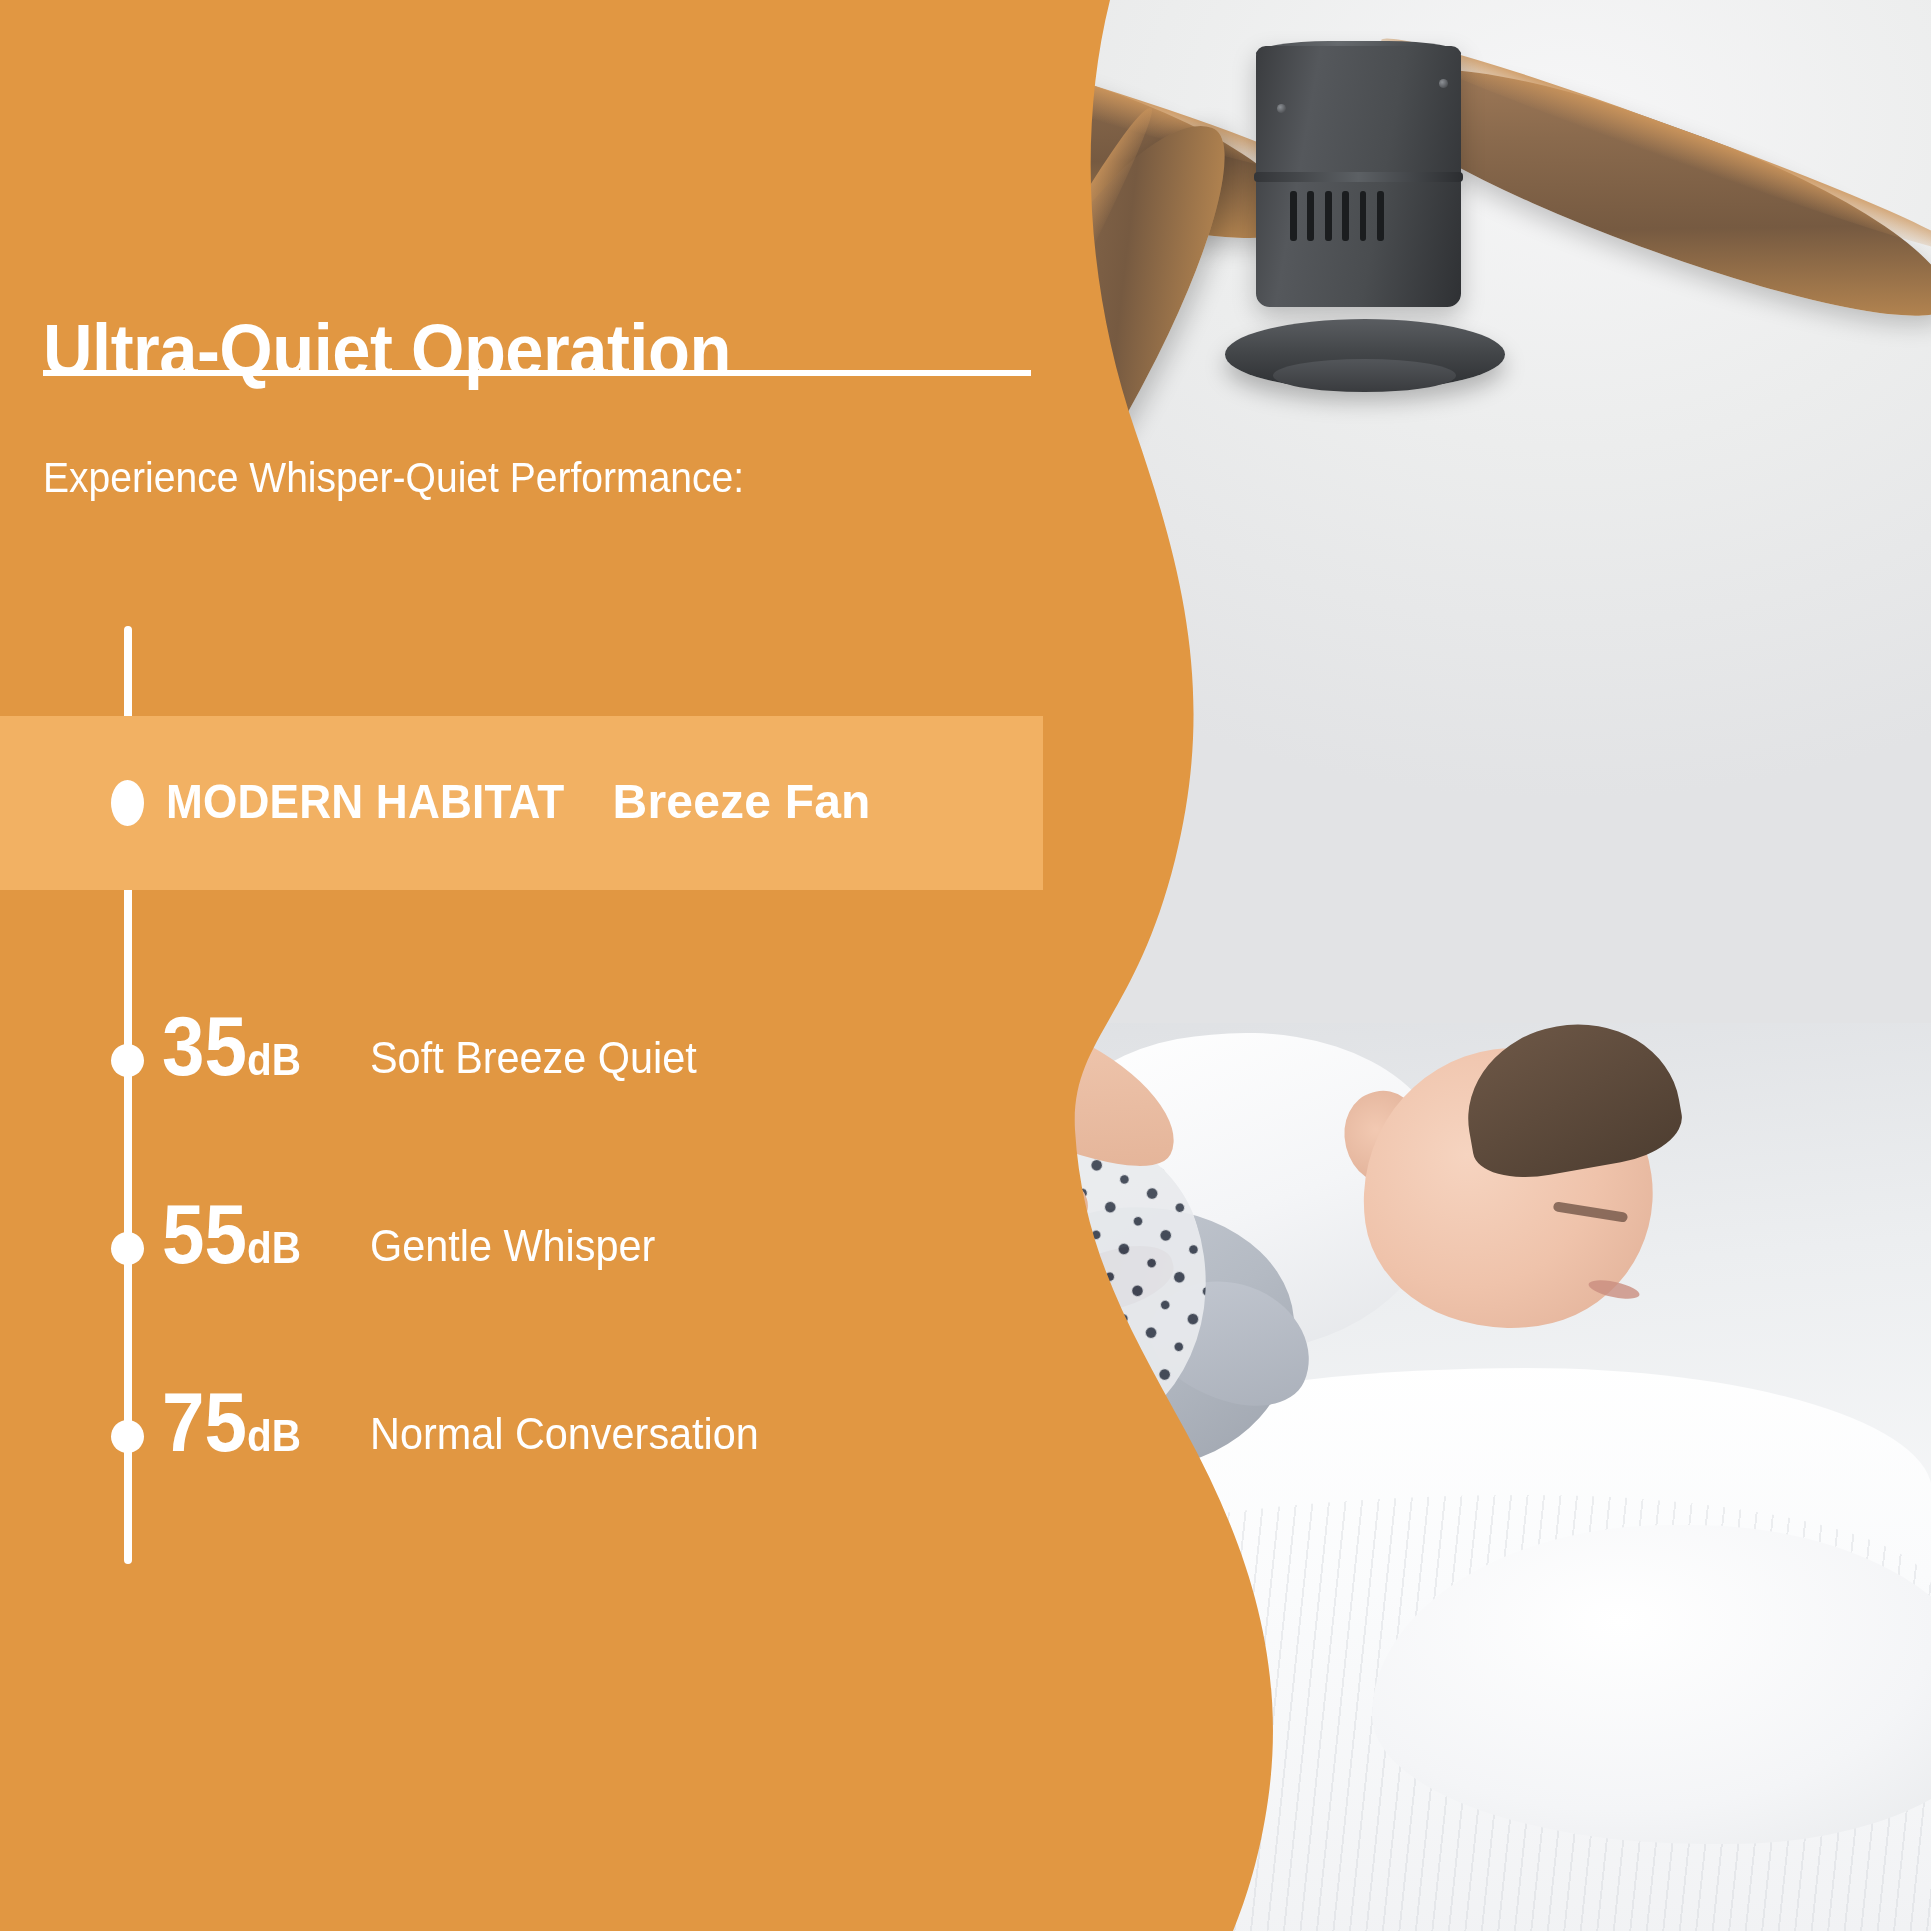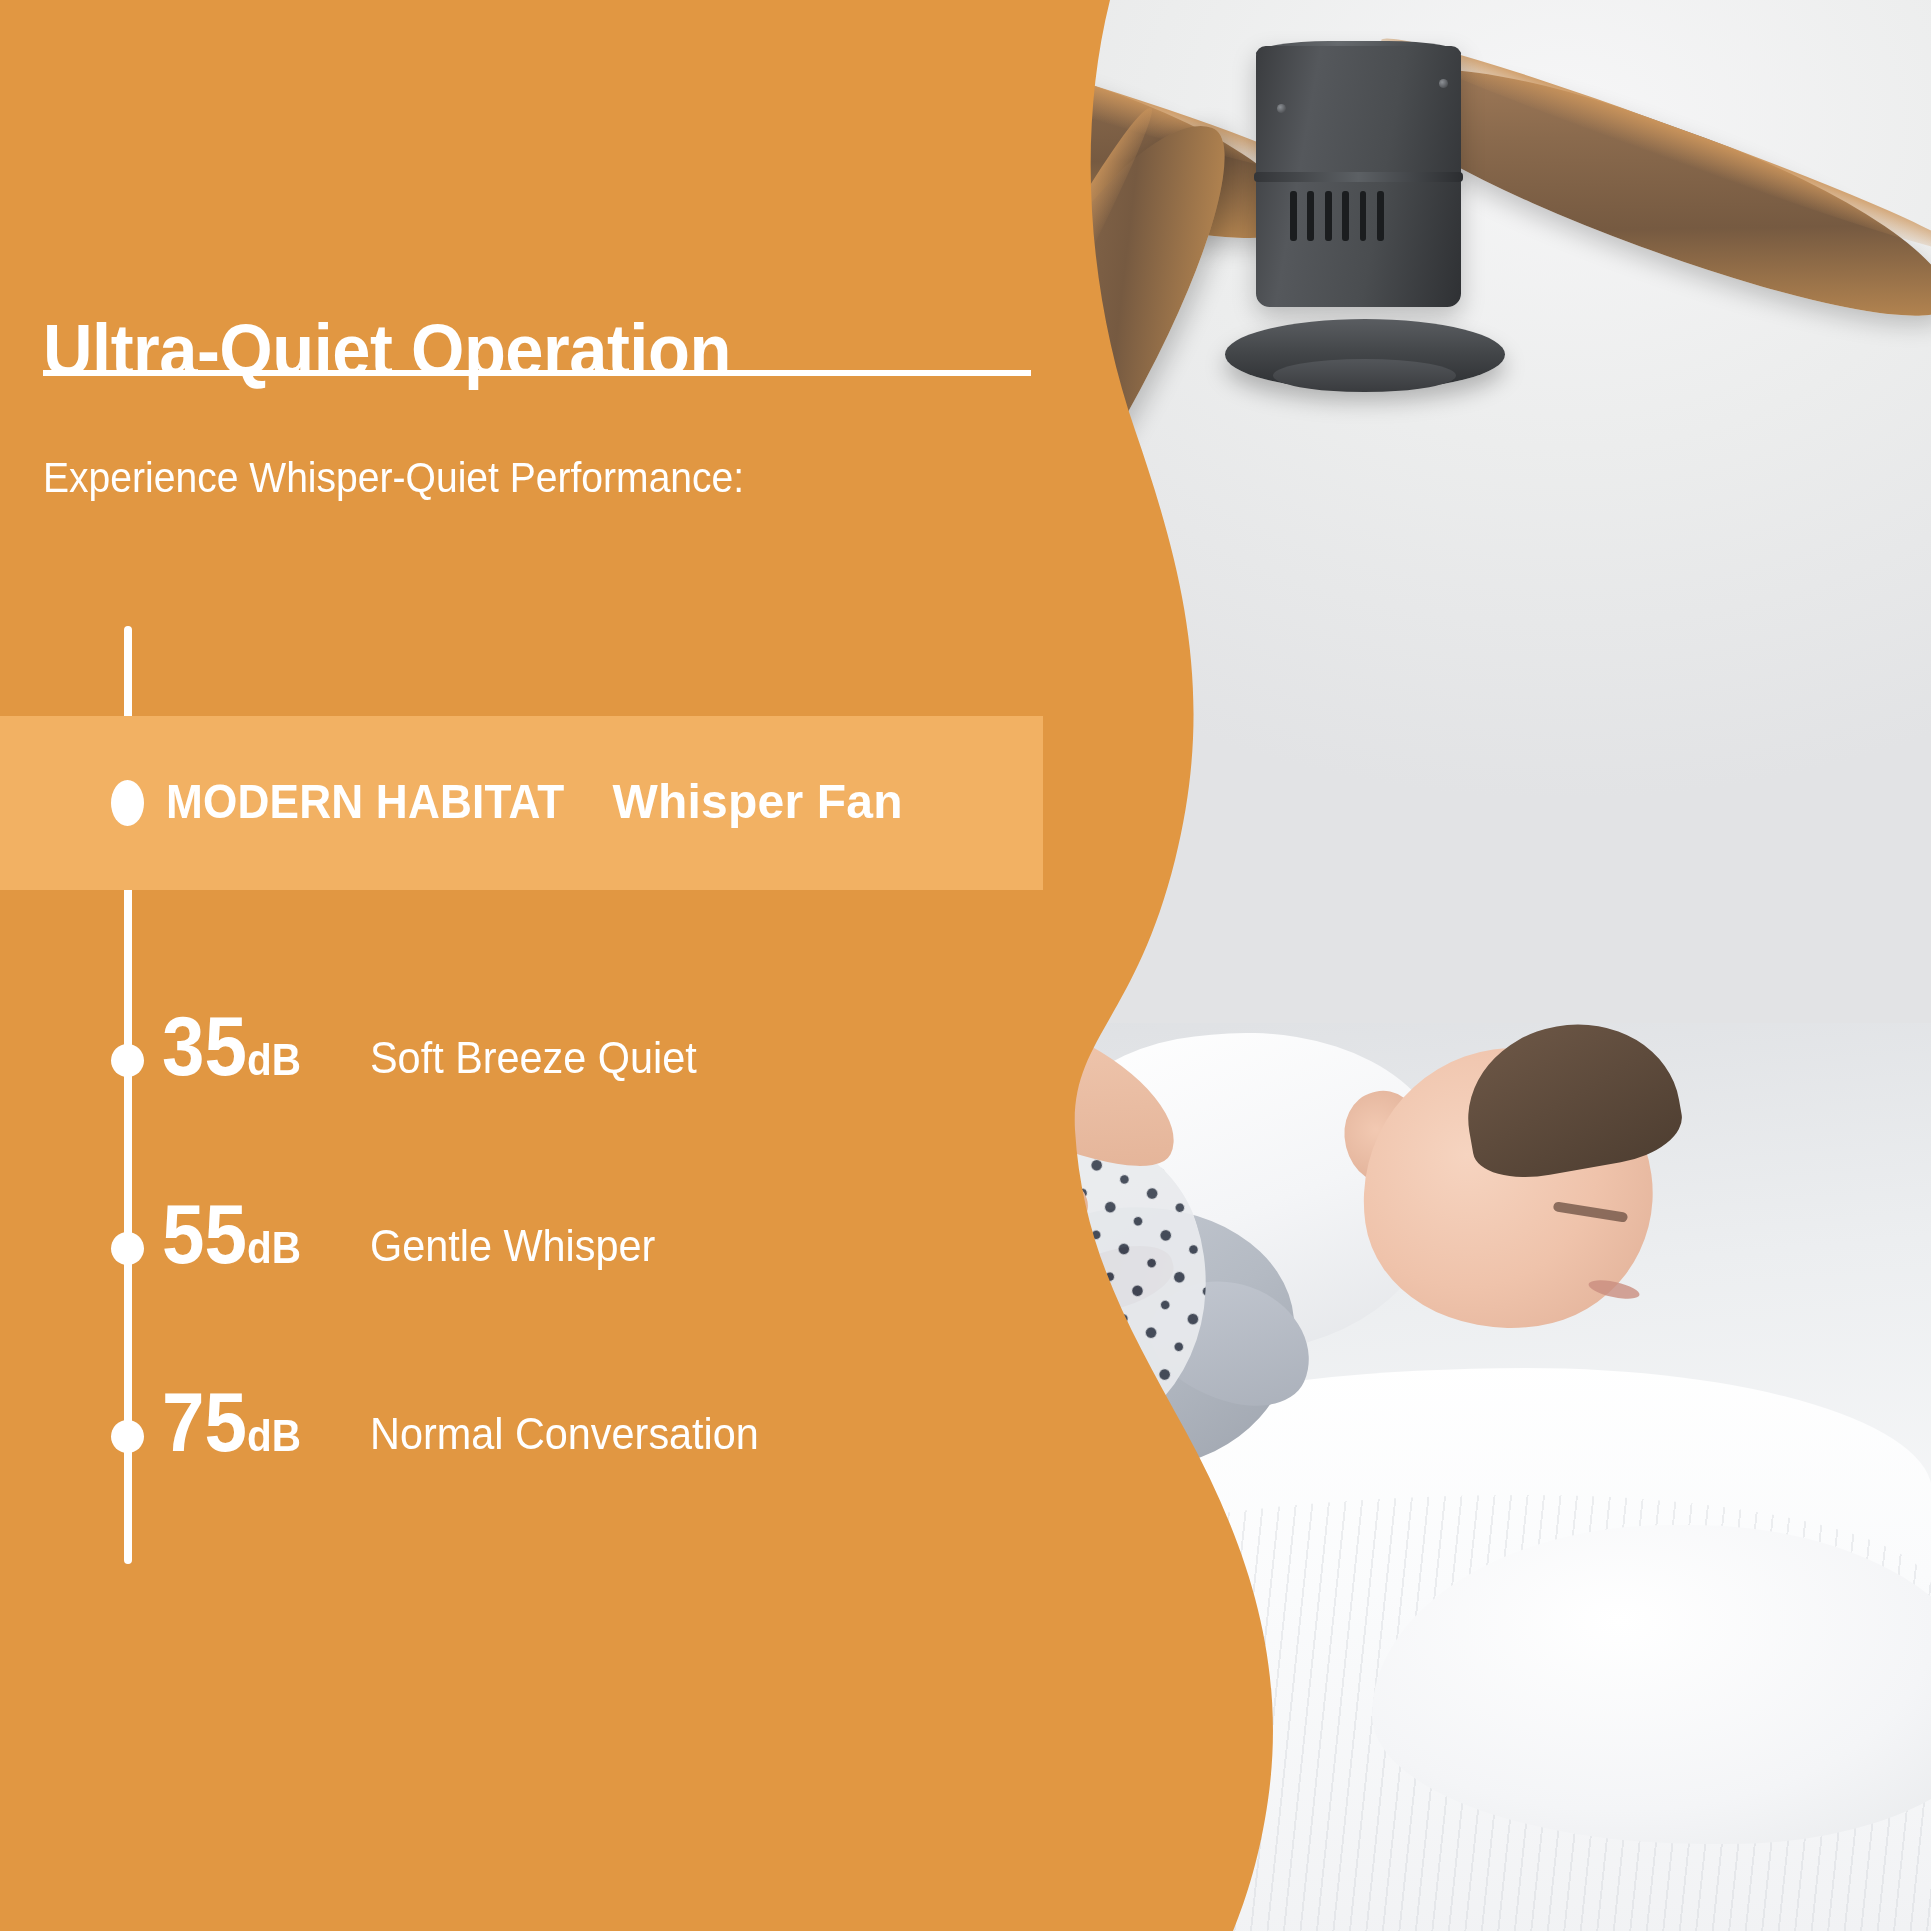--- a/index.html
+++ b/index.html
@@ -414,21 +414,21 @@
   <div class="headline-rule"></div>
 
   <p class="subhead">Experience Whisper-Quiet Performance:</p>
 
   <div class="timeline-line"></div>
 
   <div class="hl-band"></div>
   <div class="row" style="top:803px;">
     <div class="dot dot-wide" style="top:-23px;"></div>
     <div class="feature-text" style="top:-29px;">
-      <span class="brand">MODERN HABITAT</span><span> Whisper Fan</span>
+      <span class="brand">MODERN HABITAT</span><span> Breeze Fan</span>
     </div>
   </div>
 
   <div class="row" style="top:1060px;">
     <div class="dot" style="top:-16.4px;"></div>
     <div class="db-value" style="top:-55px;"><span>35</span><span class="db-unit">dB</span></div>
     <div class="db-label" style="top:-28px;">Soft Breeze Quiet</div>
   </div>
 
   <div class="row" style="top:1248px;">

